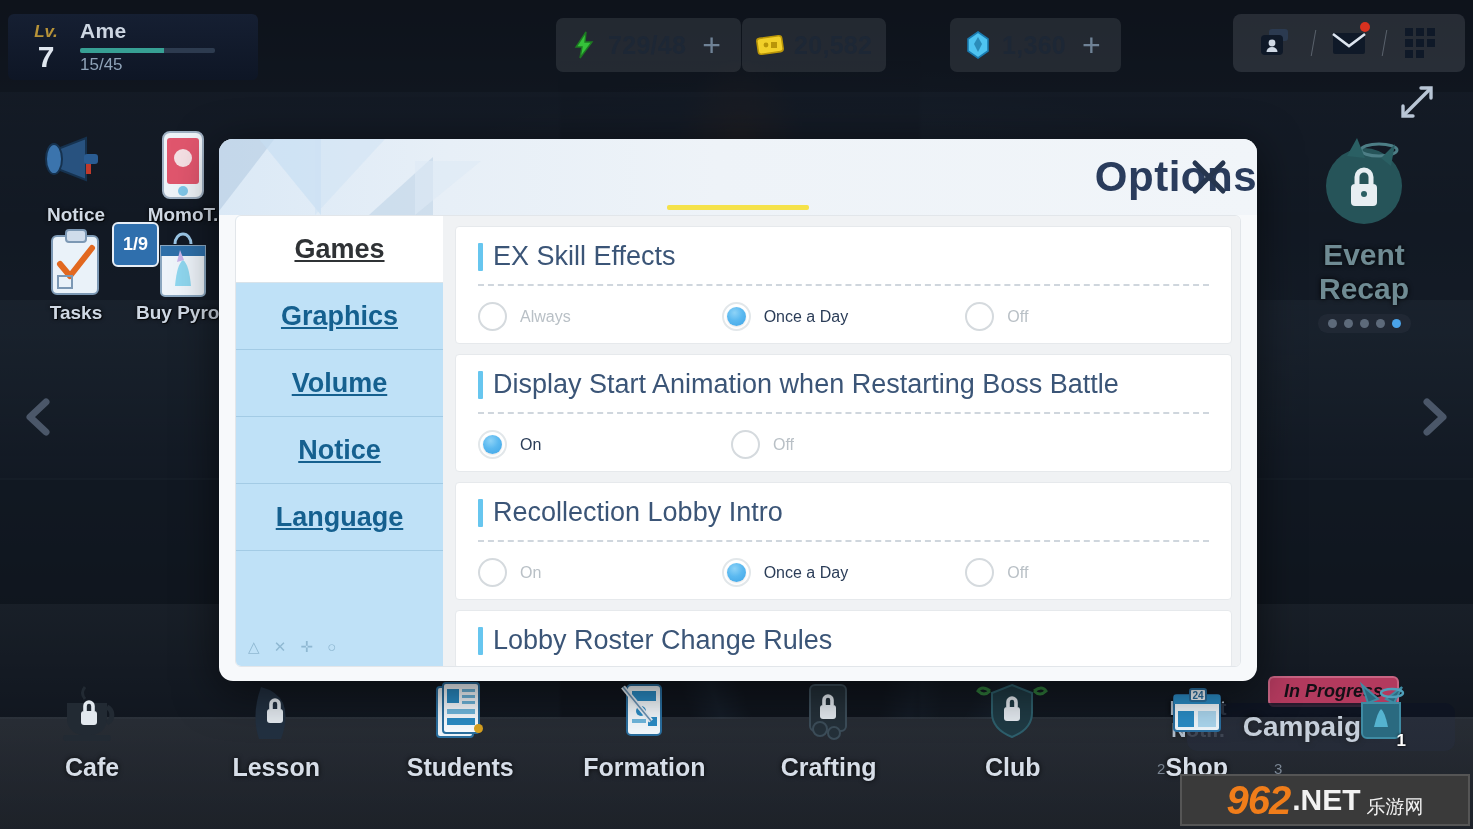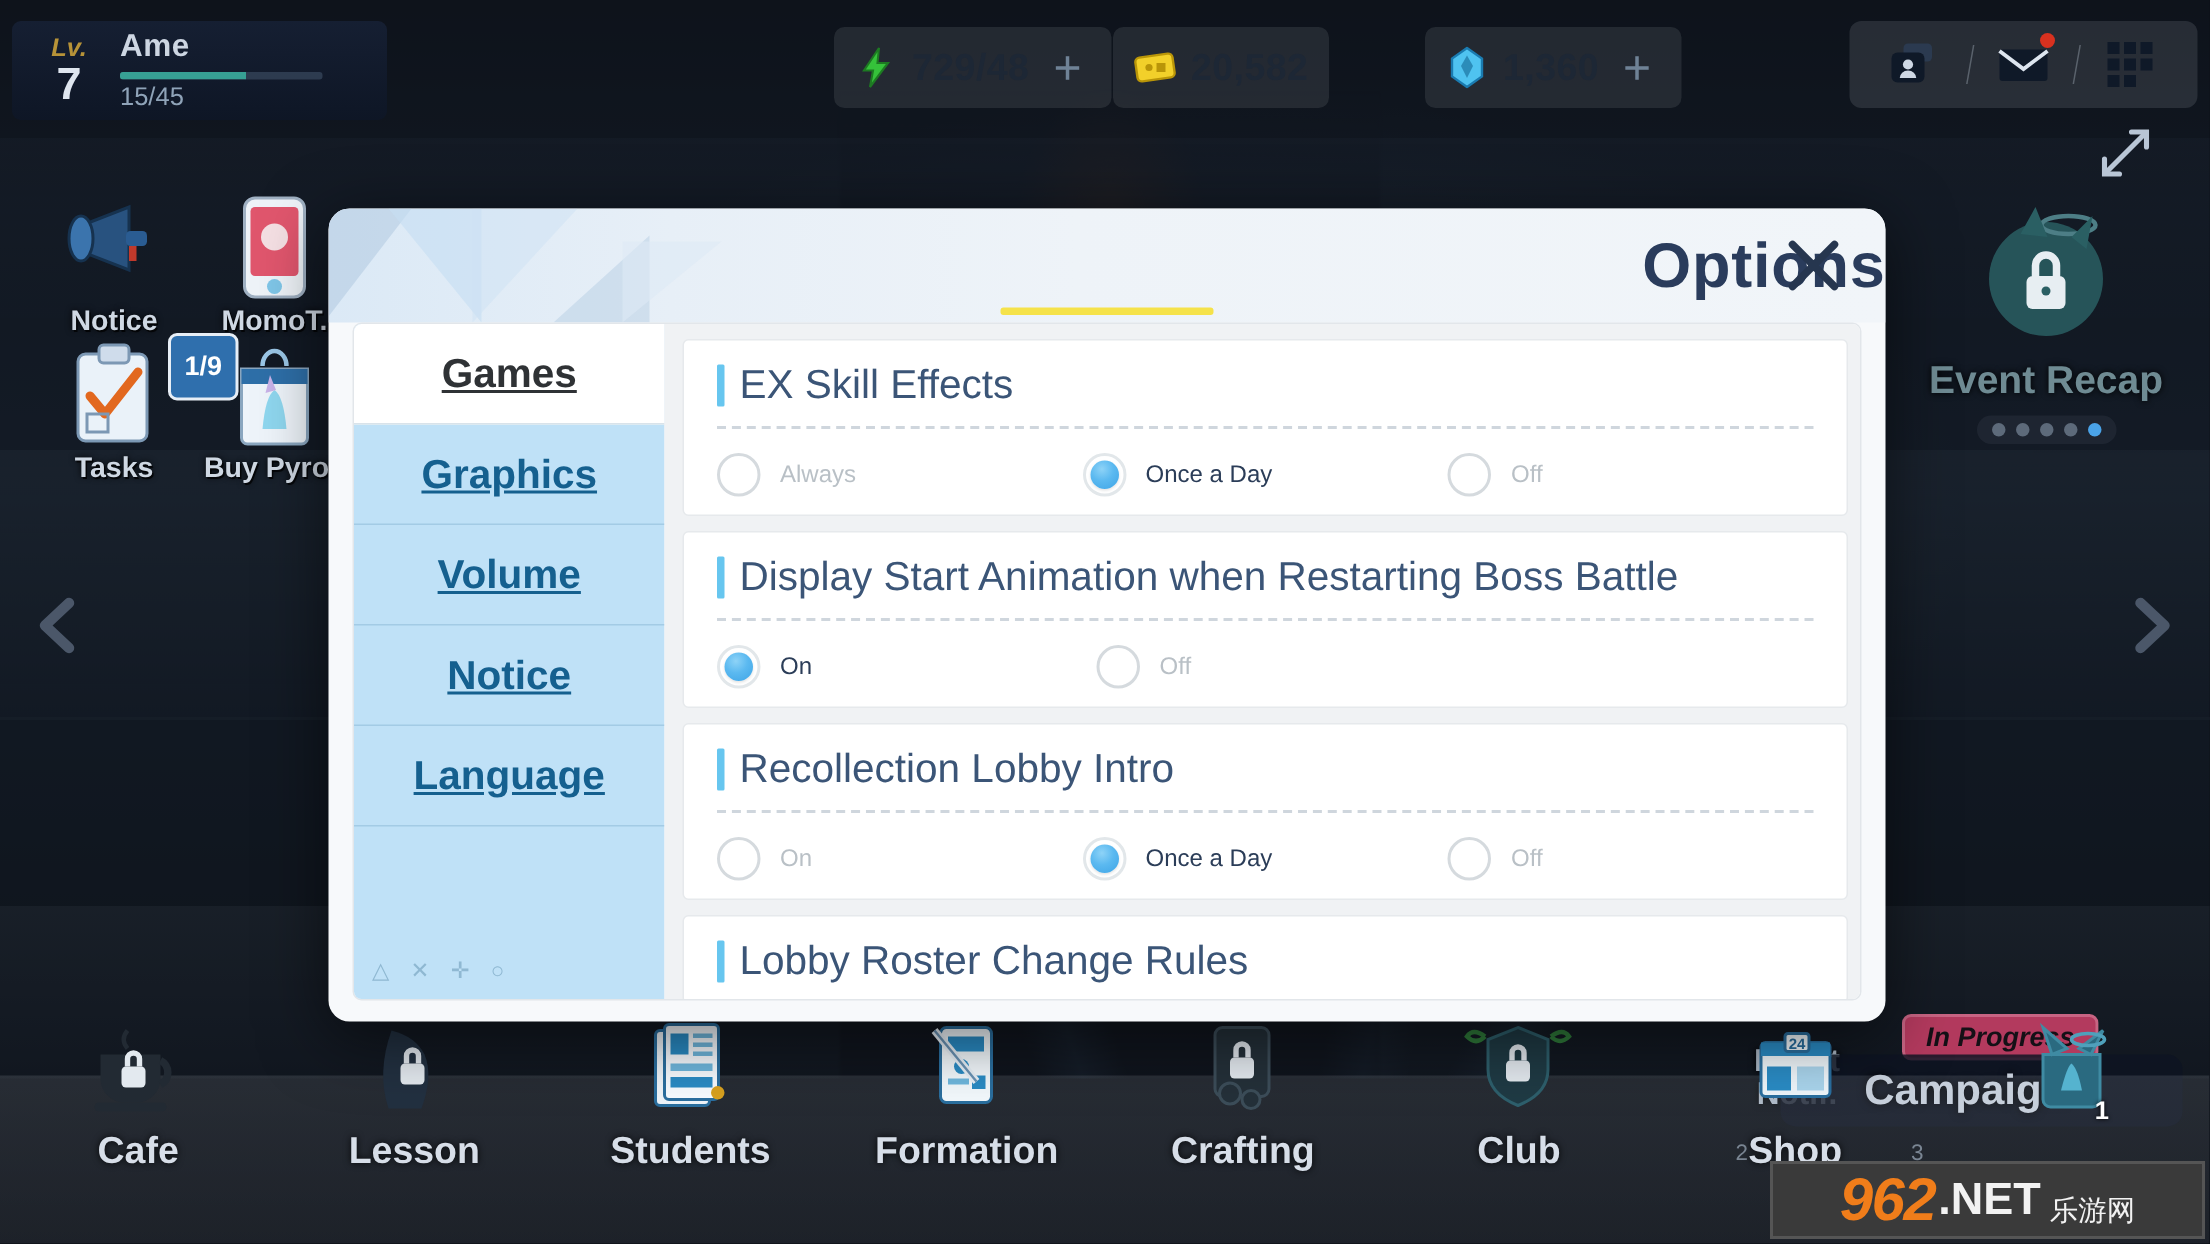--- a/index.html
+++ b/index.html
@@ -102,21 +102,21 @@
     border: 2px solid #e7eef6;
     margin-left: 38px;
   }
   .sc-notice { left: 24px; top: 130px; }
   .sc-momo   { left: 131px; top: 130px; }
   .sc-tasks  { left: 24px; top: 228px; }
   .sc-pyrox  { left: 131px; top: 228px; }
 
   .right-shortcut { position: absolute; right: 24px; top: 128px; width: 170px; text-align: center; z-index: 5; }
   .rs-ico { width: 110px; height: 110px; margin: 0 auto; position: relative; }
-  .rs-label { font-size: 26px; font-weight: bold; color: #6f8b93; text-shadow: 0 0 5px #000; }
+  .rs-label { font-size: 30px; font-weight: bold; color: #6f8b93; text-shadow: 0 0 5px #000; }
   .dots { display: flex; gap: 7px; justify-content: center; margin-top: 8px;
           background: rgba(40,48,60,0.55); border-radius: 10px; padding: 5px 10px; width: fit-content; margin-left: auto; margin-right: auto; }
   .dot { width: 9px; height: 9px; border-radius: 50%; background: #5d6a7a; }
   .dot.on { background: #4aa3e8; }
 
   .eventnotif { position: absolute; right: 215px; bottom: 88px; width: 120px; text-align: center; z-index: 5; }
   .en-label { font-size: 21px; font-weight: bold; color: #a9b5c2; line-height: 1.05; text-shadow: 0 0 5px #000; }
 
   .campaign {
     position: absolute; right: 18px; bottom: 78px; width: 268px; height: 48px;

